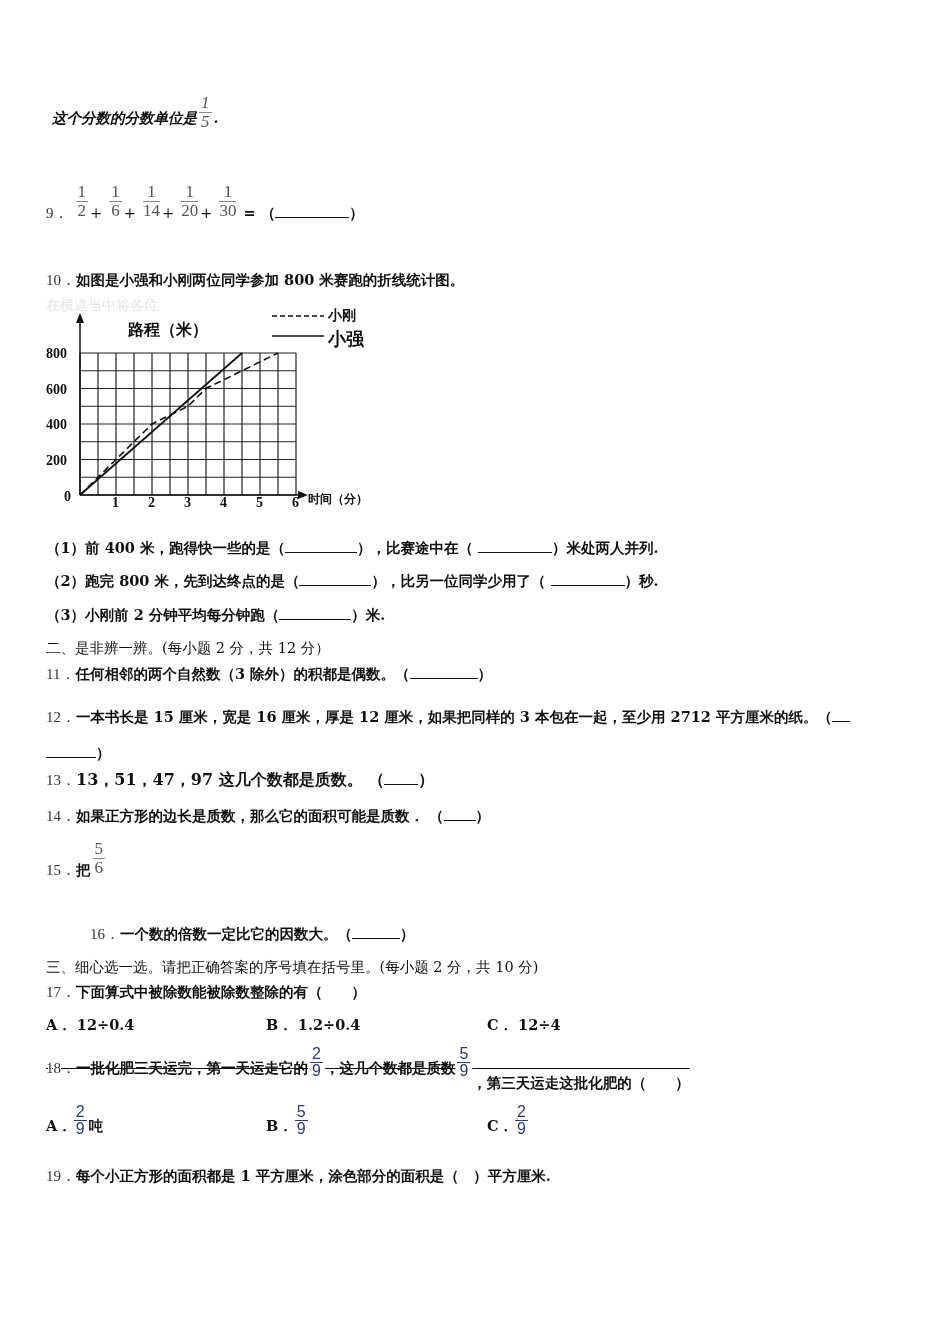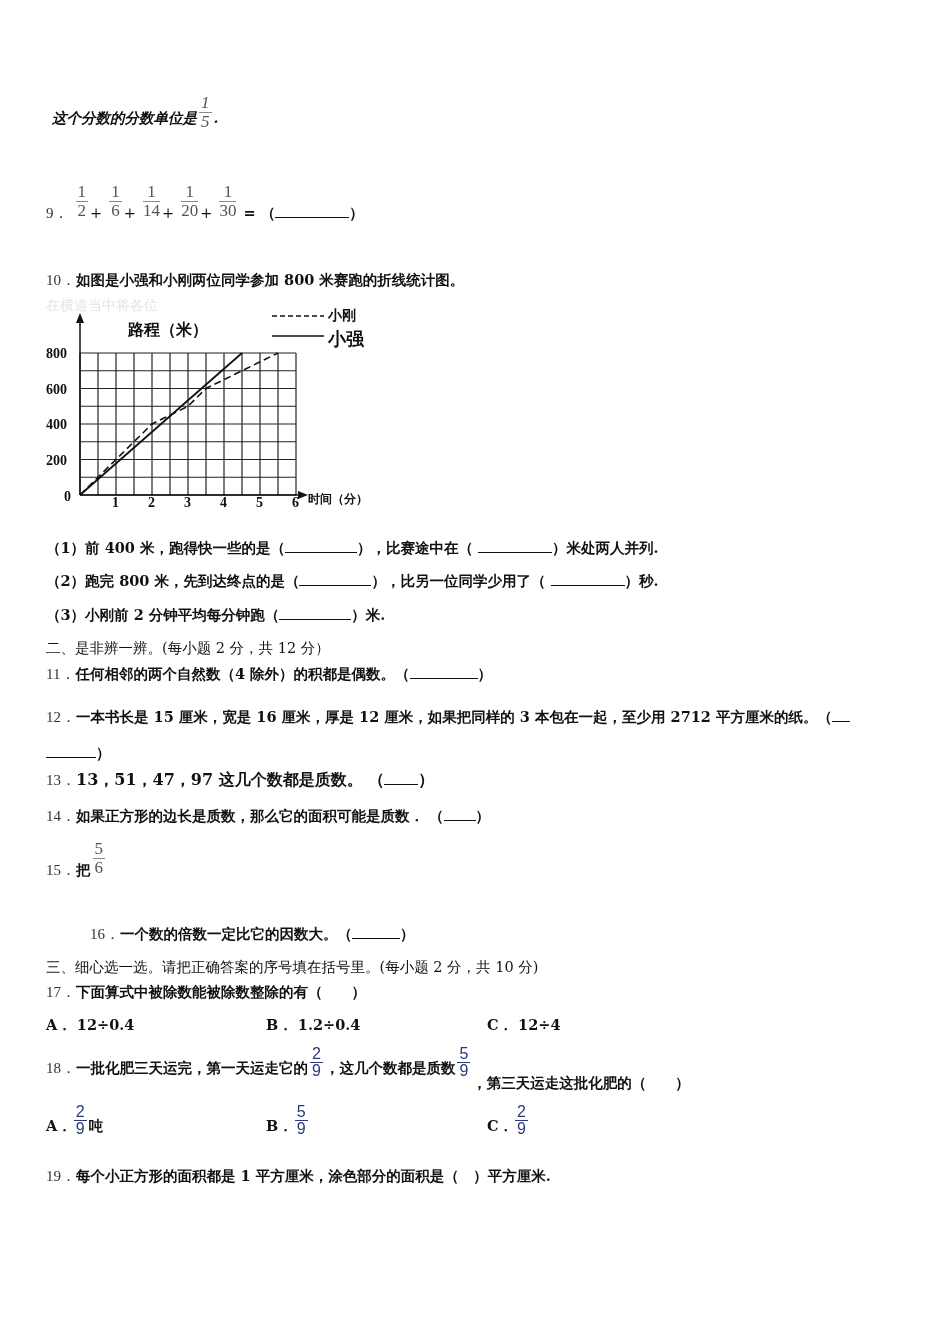--- a/index.html
+++ b/index.html
@@ -130,21 +130,21 @@
 </div>
 <div class="abs txt" style="left:46px; top:571px;">
   <span>（2）跑完 800 米，先到达终点的是（</span><span class="blank" style="width:72px;"></span><span>），比另一位同学少用了（ </span><span class="blank" style="width:74px;"></span><span>）秒.</span>
 </div>
 <div class="abs txt" style="left:46px; top:605px;">
   <span>（3）小刚前 2 分钟平均每分钟跑（</span><span class="blank" style="width:72px;"></span><span>）米.</span>
 </div>
 
 <div class="abs sec" style="left:46px; top:639px;">二、是非辨一辨。(每小题 2 分，共 12 分）</div>
 <div class="abs txt" style="left:46px; top:664px;">
-  <span class="qnum">11．</span><span>任何相邻的两个自然数（4 除外）的积都是偶数。（</span><span class="blank" style="width:68px;"></span><span>）</span>
+  <span class="qnum">11．</span><span>任何相邻的两个自然数（3 除外）的积都是偶数。（</span><span class="blank" style="width:68px;"></span><span>）</span>
 </div>
 <div class="abs txt" style="left:46px; top:699px; width:870px; white-space:normal; line-height:36px;">
   <span class="qnum">12．</span><span>一本书长是 15 厘米，宽是 16 厘米，厚是 12 厘米，如果把同样的 3 本包在一起，至少用 2712 平方厘米的纸。（</span><span class="blank" style="width:18px;"></span><br><span class="blank" style="width:50px;"></span><span>）</span>
 </div>
 <div class="abs txt" style="left:46px; top:770px; font-size:16px;">
   <span class="qnum">13．</span><span>13，51，47，97 这几个数都是质数。 （</span><span class="blank" style="width:34px;"></span><span>）</span>
 </div>
 <div class="abs txt" style="left:46px; top:806px;">
   <span class="qnum">14．</span><span>如果正方形的边长是质数，那么它的面积可能是质数． （</span><span class="blank" style="width:32px;"></span><span>）</span>
 </div>
@@ -160,21 +160,21 @@
 </div>
 
 <div class="abs sec" style="left:46px; top:958px;">三、细心选一选。请把正确答案的序号填在括号里。(每小题 2 分，共 10 分)</div>
 <div class="abs txt" style="left:46px; top:983px;">
   <span class="qnum">17．</span><span>下面算式中被除数能被除数整除的有（　　）</span>
 </div>
 <div class="abs opt" style="left:46px; top:1016px;"><span>A．</span> <span>12÷0.4</span></div>
 <div class="abs opt" style="left:266px; top:1016px;"><span>B．</span> <span>1.2÷0.4</span></div>
 <div class="abs opt" style="left:487px; top:1016px;"><span>C．</span> <span>12÷4</span></div>
 
-<div class="abs" style="left:46px; top:1046px; font-size:14.5px; font-weight:bold;">
+<div class="abs" style="left:46px; top:1046px; font-size:14.5px; font-weight:bold;text-decoration:underline;">
   <span class="qnum" style="position:relative; top:6px;">18．</span><span style="position:relative; top:6px;">一批化肥三天运完，第一天运走它的</span><span class="frac blue">
       <span class="num">2</span>
       <span class="bar"></span>
       <span>9</span>
     </span><span style="position:relative; top:6px;">，这几个数都是质数</span><span class="frac blue">
       <span class="num">5</span>
       <span class="bar"></span>
       <span>9</span>
     </span><span style="position:relative; top:21px;">，第三天运走这批化肥的（　　）</span>
 </div>

